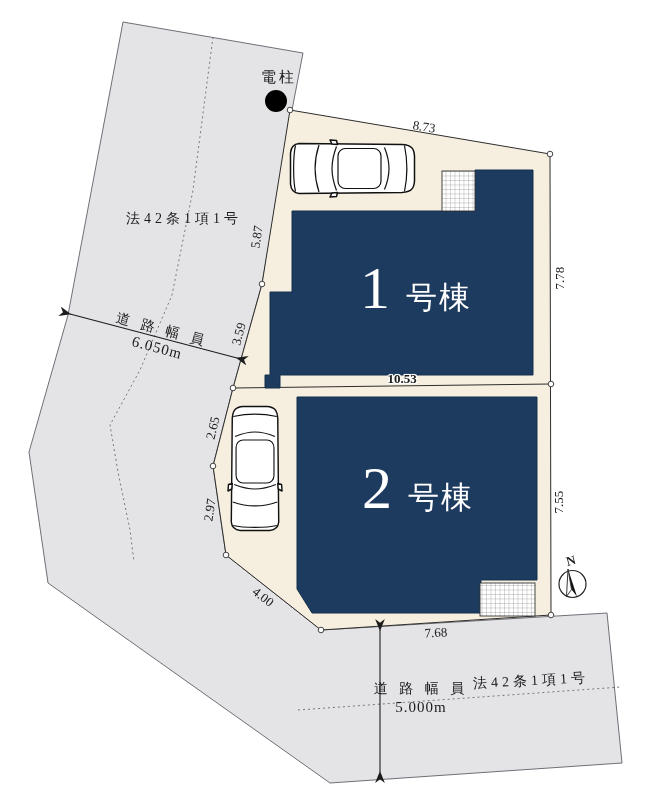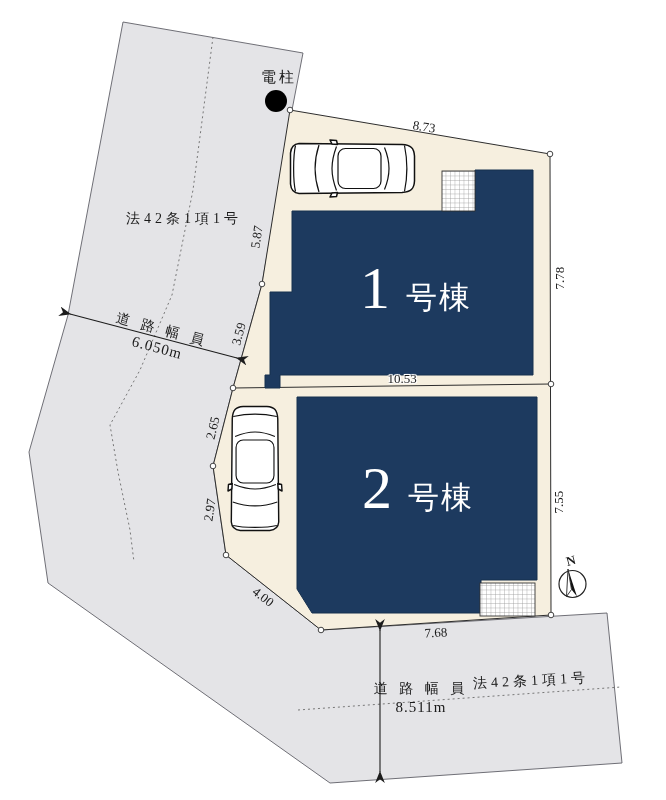--- a/index.html
+++ b/index.html
@@ -27,21 +27,21 @@
   .vertex{fill:#ffffff;stroke:#444444;stroke-width:1;}
   .hatch-rect{stroke:#333333;stroke-width:0.9;}
   .car{stroke:#111111;stroke-width:3;fill:#ffffff;stroke-linejoin:round;}
   .car-line{stroke:#111111;stroke-width:2.4;fill:none;}
   .lbl{
     position:absolute;color:var(--dim_text);white-space:nowrap;
     transform:translate(-50%,-50%);
   }
   .dim{font-size:13px;}
   .halo{
-    font-weight:normal;
+    font-weight:bold;
     text-shadow:0 0 2px #fff,0 0 2px #fff,1px 1px 0 #fff,-1px -1px 0 #fff,1px -1px 0 #fff,-1px 1px 0 #fff;
   }
   .jp{font-size:14px;letter-spacing:4px;}
   .jp-sm{font-size:15px;letter-spacing:3px;}
   .mval{font-size:15px;letter-spacing:1px;}
   .building-label{
     position:absolute;transform:translate(-50%,-50%);
     color:var(--building_text);display:flex;align-items:baseline;white-space:nowrap;
   }
   .building-label .num{font-size:60px;line-height:1;}
@@ -126,21 +126,21 @@
   <div class="lbl dim" style="left:213px;top:428px;transform:translate(-50%,-50%) rotate(-76deg);">2.65</div>
   <div class="lbl dim" style="left:210px;top:510px;transform:translate(-50%,-50%) rotate(-81deg);">2.97</div>
   <div class="lbl dim" style="left:263px;top:597px;transform:translate(-50%,-50%) rotate(38deg);">4.00</div>
   <div class="lbl dim" style="left:436px;top:633px;transform:translate(-50%,-50%) rotate(-3deg);">7.68</div>
 
   <div class="lbl jp" style="left:184px;top:219px;">法42条1項1号</div>
   <div class="lbl jp" style="left:162px;top:330px;transform:translate(-50%,-50%) rotate(15deg);">道 路 幅 員</div>
   <div class="lbl mval" style="left:157px;top:348px;transform:translate(-50%,-50%) rotate(15deg);">6.050m</div>
   <div class="lbl jp" style="left:531px;top:681px;transform:translate(-50%,-50%) rotate(-3deg);">法42条1項1号</div>
   <div class="lbl jp" style="left:421px;top:689px;">道 路 幅 員</div>
-  <div class="lbl mval" style="left:421px;top:707px;">8.511m</div>
+  <div class="lbl mval" style="left:421px;top:707px;">5.000m</div>
 
   <div class="lbl jp-sm" style="left:279px;top:77px;">電柱</div>
   <div class="lbl north-n" style="left:571px;top:561px;transform:translate(-50%,-50%) rotate(-15deg);">N</div>
 
   <div class="building-label" style="left:416px;top:288px;">
     <span class="num">1</span>
     <span class="suffix">号棟</span>
   </div>
   <div class="building-label" style="left:418px;top:488px;">
     <span class="num">2</span>

